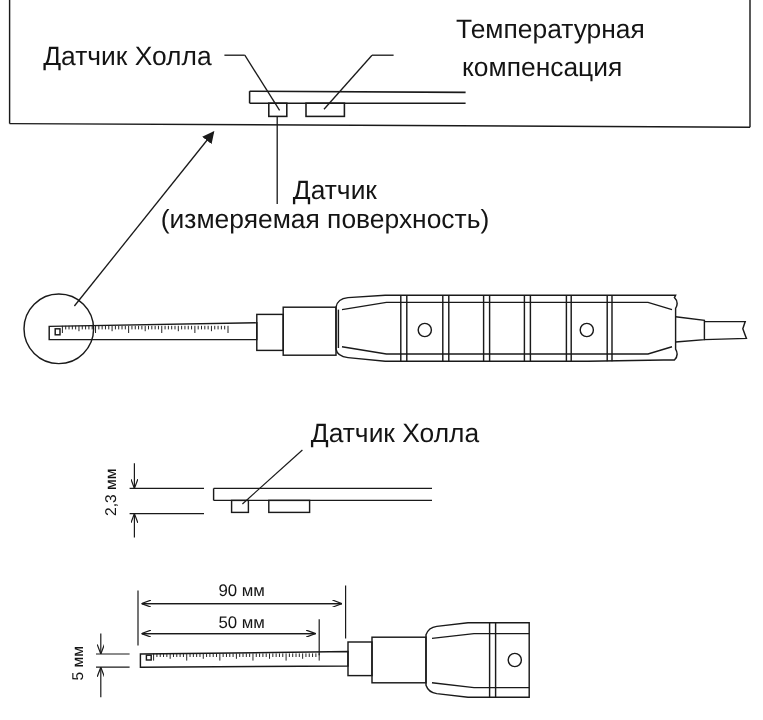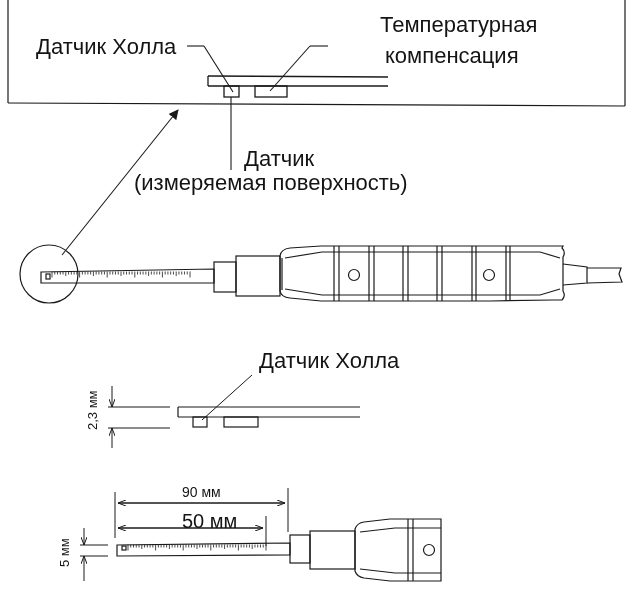--- a/index.html
+++ b/index.html
@@ -242,14 +242,14 @@
 <div class="lbl big" style="left:36px; top:36px;">Датчик Холла</div>
 <div class="lbl big" style="left:340px; top:14px;margin-left:40px;">Температурная</div>
 <div class="lbl big" style="left:345px; top:45px;margin-left:40px;">компенсация</div>
 <div class="lbl big" style="left:244px; top:148px;">Датчик</div>
 <div class="lbl big" style="left:134px; top:172px;">(измеряемая поверхность)</div>
 
 <div class="lbl big" style="left:259px; top:350px;">Датчик Холла</div>
 <div class="vert lbl dim" style="left:86px; top:430px;">2,3 мм</div>
 
 <div class="lbl dim" style="left:182px; top:485px; font-size:14px;">90 мм</div>
-<div class="lbl dim" style="left:182px; top:511px; font-size:20px;text-align:center;">50 мм</div>
+<div class="lbl dim" style="left:182px; top:511px; font-size:14px;text-align:center;">50 мм</div>
 <div class="vert lbl dim" style="left:58px; top:567px;">5 мм</div>
 
 </body></html>

